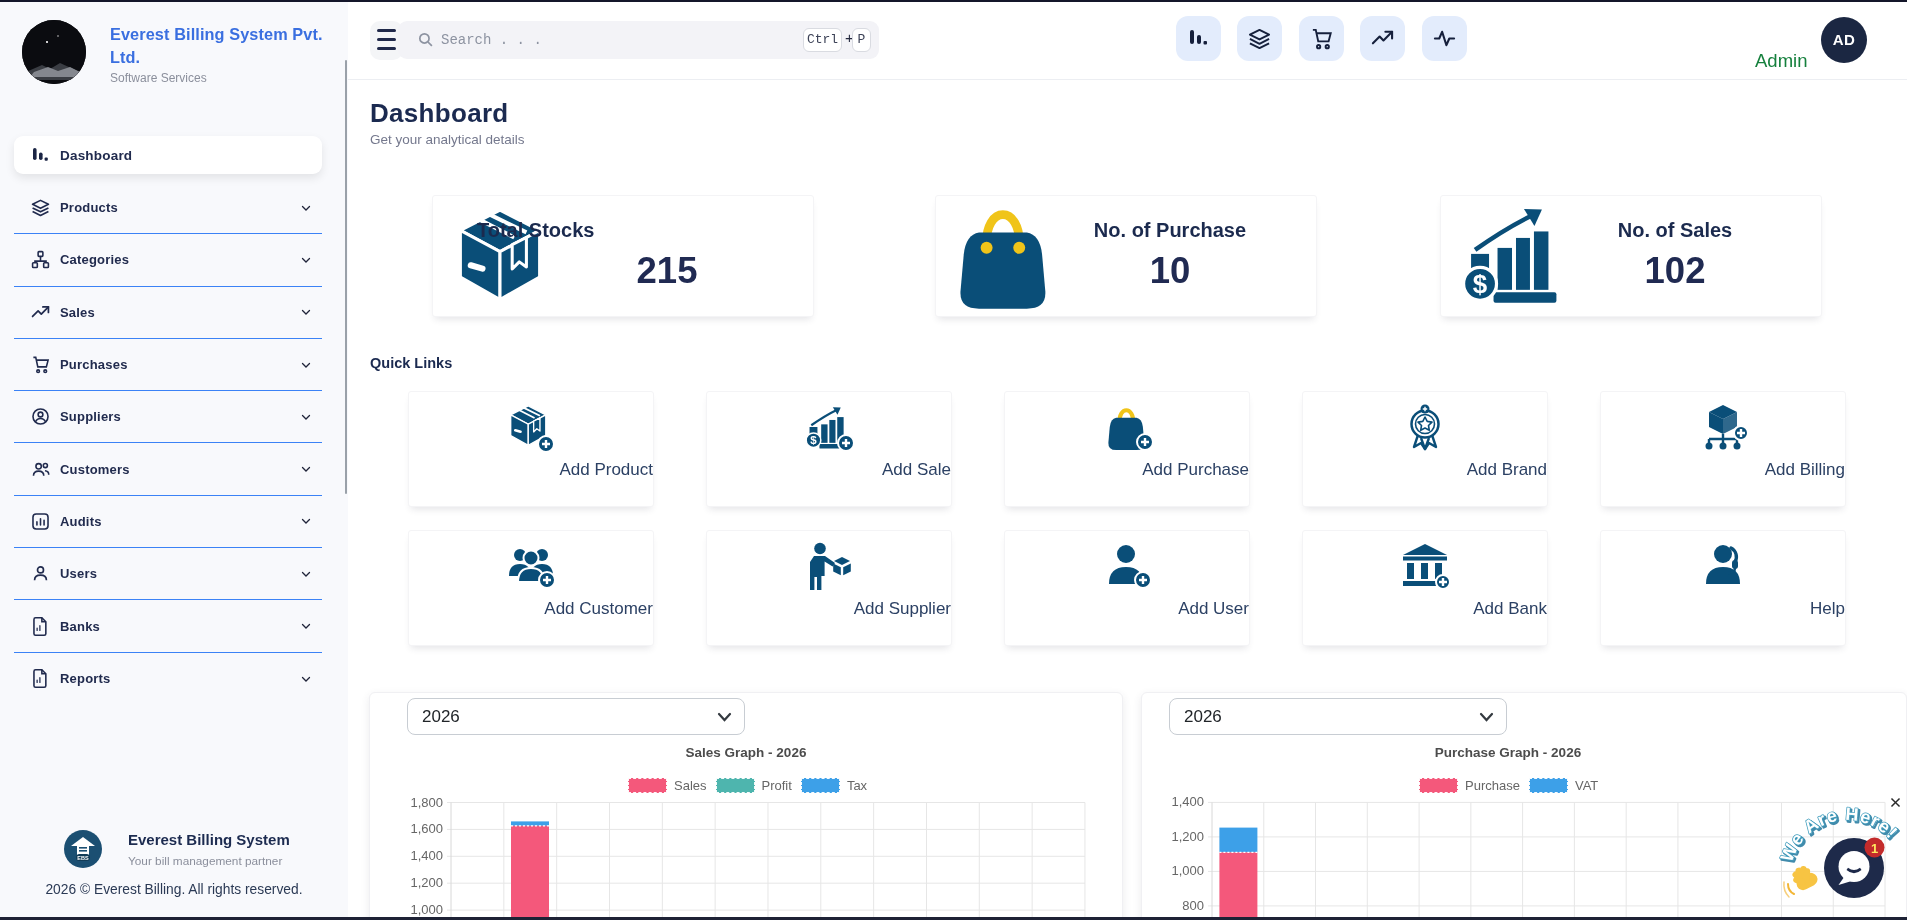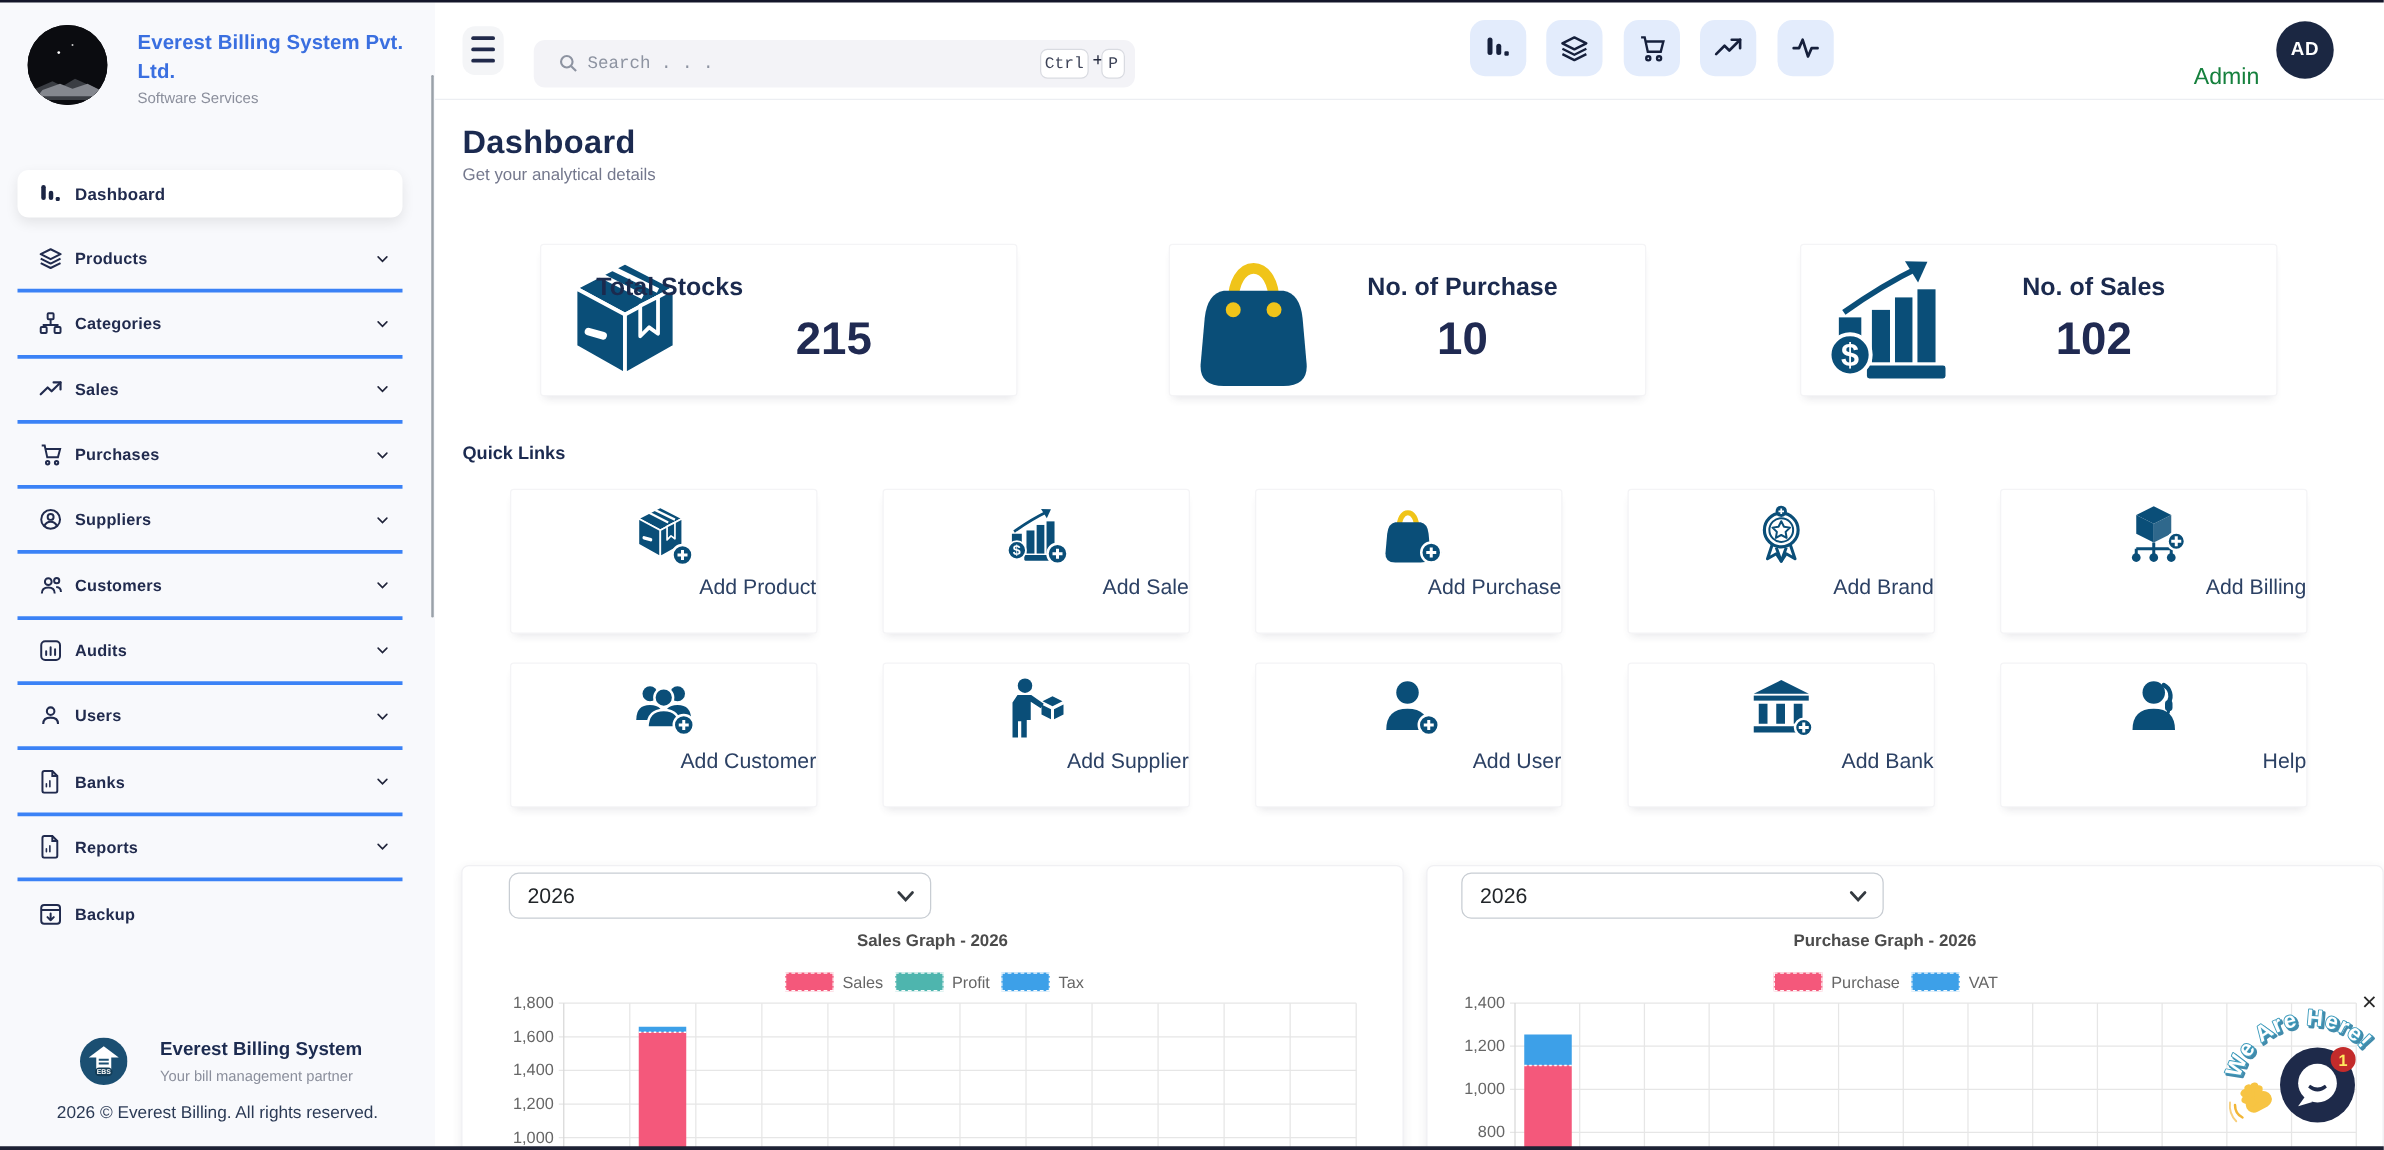--- a/index.html
+++ b/index.html
@@ -9,38 +9,38 @@
 .botstrip { position:absolute; left:0; top:917px; width:1907px; height:3px; background:#1e2235; z-index:50; }
 
 
 aside { position:absolute; left:0; top:2px; width:348px; height:918px; background:#f8f9fc; z-index:20; }
 .sscroll { position:absolute; left:345px; top:58px; width:2px; height:434px; background:#9aa1a9; border-radius:2px; }
 .brand { position:absolute; left:22px; top:18px; }
 .logo-circle { position:absolute; left:0; top:0; width:64px; height:64px; border-radius:50%; overflow:hidden; background:#0d0d10; }
 .brand-name { position:absolute; left:88px; top:3px; width:230px; color:#3a6fe0; font-size:16.3px; font-weight:700; line-height:22.5px; letter-spacing:.1px; white-space:nowrap; }
 .brand-sub { position:absolute; left:88px; top:51px; color:#8b8f9c; font-size:12px; white-space:nowrap; }
 nav { position:absolute; left:14px; top:134px; width:308px; }
-.mi { position:relative; height:52.3px; display:flex; align-items:center; border-bottom:3px solid #3b82f6; }
+.mi { position:relative; height:52.3px; display:flex; align-items:center; border-bottom:1px solid #3b82f6; }
 .mi:last-child { border-bottom:none; }
 .mi .ic { width:19px; height:19px; margin-left:17px; flex:none; }
 .mi .lbl { margin-left:10px; font-size:13px; font-weight:700; color:#212b4e; letter-spacing:.2px; }
 .mi .chev { position:absolute; right:10px; top:50%; margin-top:-6px; width:12px; height:12px; }
 .mi.active .lbl { font-size:13.5px; }
 .mi.active { background:#fff; border-radius:9px; border-bottom:none; box-shadow:0 4px 10px rgba(0,0,0,.09); height:38px; margin-bottom:8px; margin-top:0px; }
 .sfoot { position:absolute; left:0; bottom:18px; width:348px; }
 .sfoot .flogo { position:absolute; left:64px; top:-72px; width:38px; height:38px; border-radius:50%; }
 .sfoot .fname { position:absolute; left:128px; top:-71px; font-size:15px; font-weight:700; color:#1c2b50; }
 .sfoot .fsub { position:absolute; left:128px; top:-48px; font-size:11.8px; color:#8b8f9c; }
 .sfoot .fcopy { position:absolute; left:0; top:-20px; width:348px; text-align:center; font-size:13.8px; color:#2b3a55; }
 
 
 header { position:absolute; left:348px; top:2px; width:1559px; height:78px; background:#fff; border-bottom:1px solid #eceef2; z-index:10; }
 .hamb { position:absolute; left:22px; top:19px; width:33px; height:39px; background:#f4f5f7; border-radius:10px; }
 .hamb i { position:absolute; left:7px; width:19px; height:3px; background:#20294a; border-radius:2px; }
-.search { position:absolute; left:79px; top:19px; width:481px; height:38px; background:#f3f3f7; border-radius:9px;margin-top:11px; }
+.search { position:absolute; left:50px; top:19px; width:481px; height:38px; background:#f3f3f7; border-radius:9px; }
 .search .mag { position:absolute; left:19px; top:10px; }
 .search .ph { position:absolute; left:43px; top:11px; font-family:"Liberation Mono",monospace; font-size:14px; color:#8d93a1; }
 .kbd { position:absolute; top:7px; height:24px; background:#fff; border:1px solid #d9dbe1; border-radius:6px; font-family:"Liberation Mono",monospace; font-size:13px; color:#3c4257; text-align:center; line-height:22px; }
 .kplus { position:absolute; top:8px; font-size:15px; color:#23283d; }
 .icbtn { position:absolute; top:14px; width:45px; height:45px; background:#e3ecfc; border-radius:12px; }
 .icbtn svg { position:absolute; left:11px; top:11px; }
 .admin { position:absolute; top:28px; font-size:18.5px; color:#15803d;margin-top:20px; }
 .avatar { position:absolute; top:15px; width:46px; height:46px; border-radius:50%; background:#1b2742; color:#fff; font-size:15px; font-weight:700; text-align:center; line-height:46px; letter-spacing:.5px; }
 
 
@@ -198,28 +198,20 @@
       <div class="mi">
         <span class="ic"><svg width="17" height="19" viewBox="0 0 20 24" fill="none" stroke="#212b4e" stroke-width="2">
             <path d="M3 3 a2 2 0 0 1 2 -2 h8 l5 5 v15 a2 2 0 0 1 -2 2 h-11 a2 2 0 0 1 -2 -2 Z"></path>
             <path d="M13 1 v5 h5"></path>
             <path d="M7 17 v-3 M10.5 17 v-6" stroke-width="1.6" stroke-linecap="round"></path>
           </svg></span>
         <span class="lbl">Reports</span>
         <svg class="chev" viewBox="0 0 24 24" fill="none" stroke="#20243a" stroke-width="2.6" stroke-linecap="round">
           <polyline points="5,9 12,16 19,9"></polyline>
         </svg>
-      </div>
-      <div class="mi">
-        <span class="ic"><svg width="19" height="19" viewBox="0 0 24 24" fill="none" stroke="#212b4e" stroke-width="2">
-            <rect x="2.5" y="2.5" width="19" height="19" rx="3"></rect>
-            <path d="M2.5 7.5 h19"></path>
-            <path d="M12 11 v7 M8.8 14.8 L12 18 l3.2 -3.2" stroke-linecap="round" stroke-linejoin="round"></path>
-          </svg></span>
-        <span class="lbl">Backup</span>
       </div>
     </nav>
 
   <div class="sfoot">
     <div class="flogo">
       <svg width="38" height="38" viewBox="0 0 38 38">
         <circle cx="19" cy="19" r="19" fill="#1b4f72"></circle>
         <path d="M19 7 L31 16 L7 16 Z" fill="#fff"></path>
         <rect x="13" y="14" width="12" height="14" rx="1" fill="#fff"></rect>
         <rect x="15" y="17" width="8" height="1.6" fill="#1b4f72"></rect>

